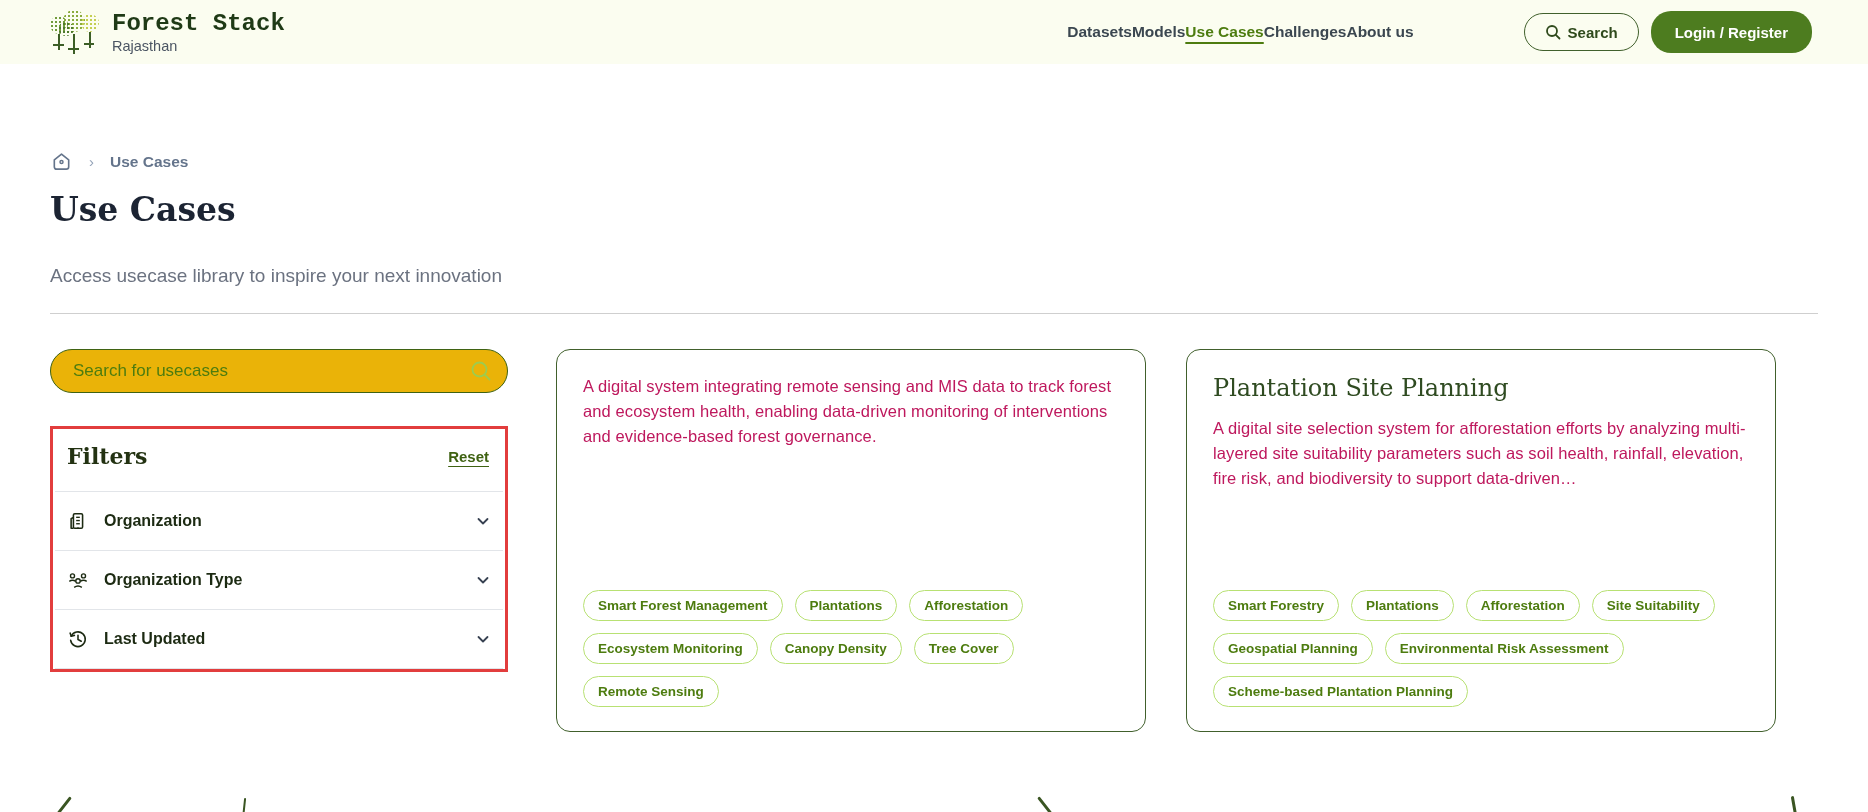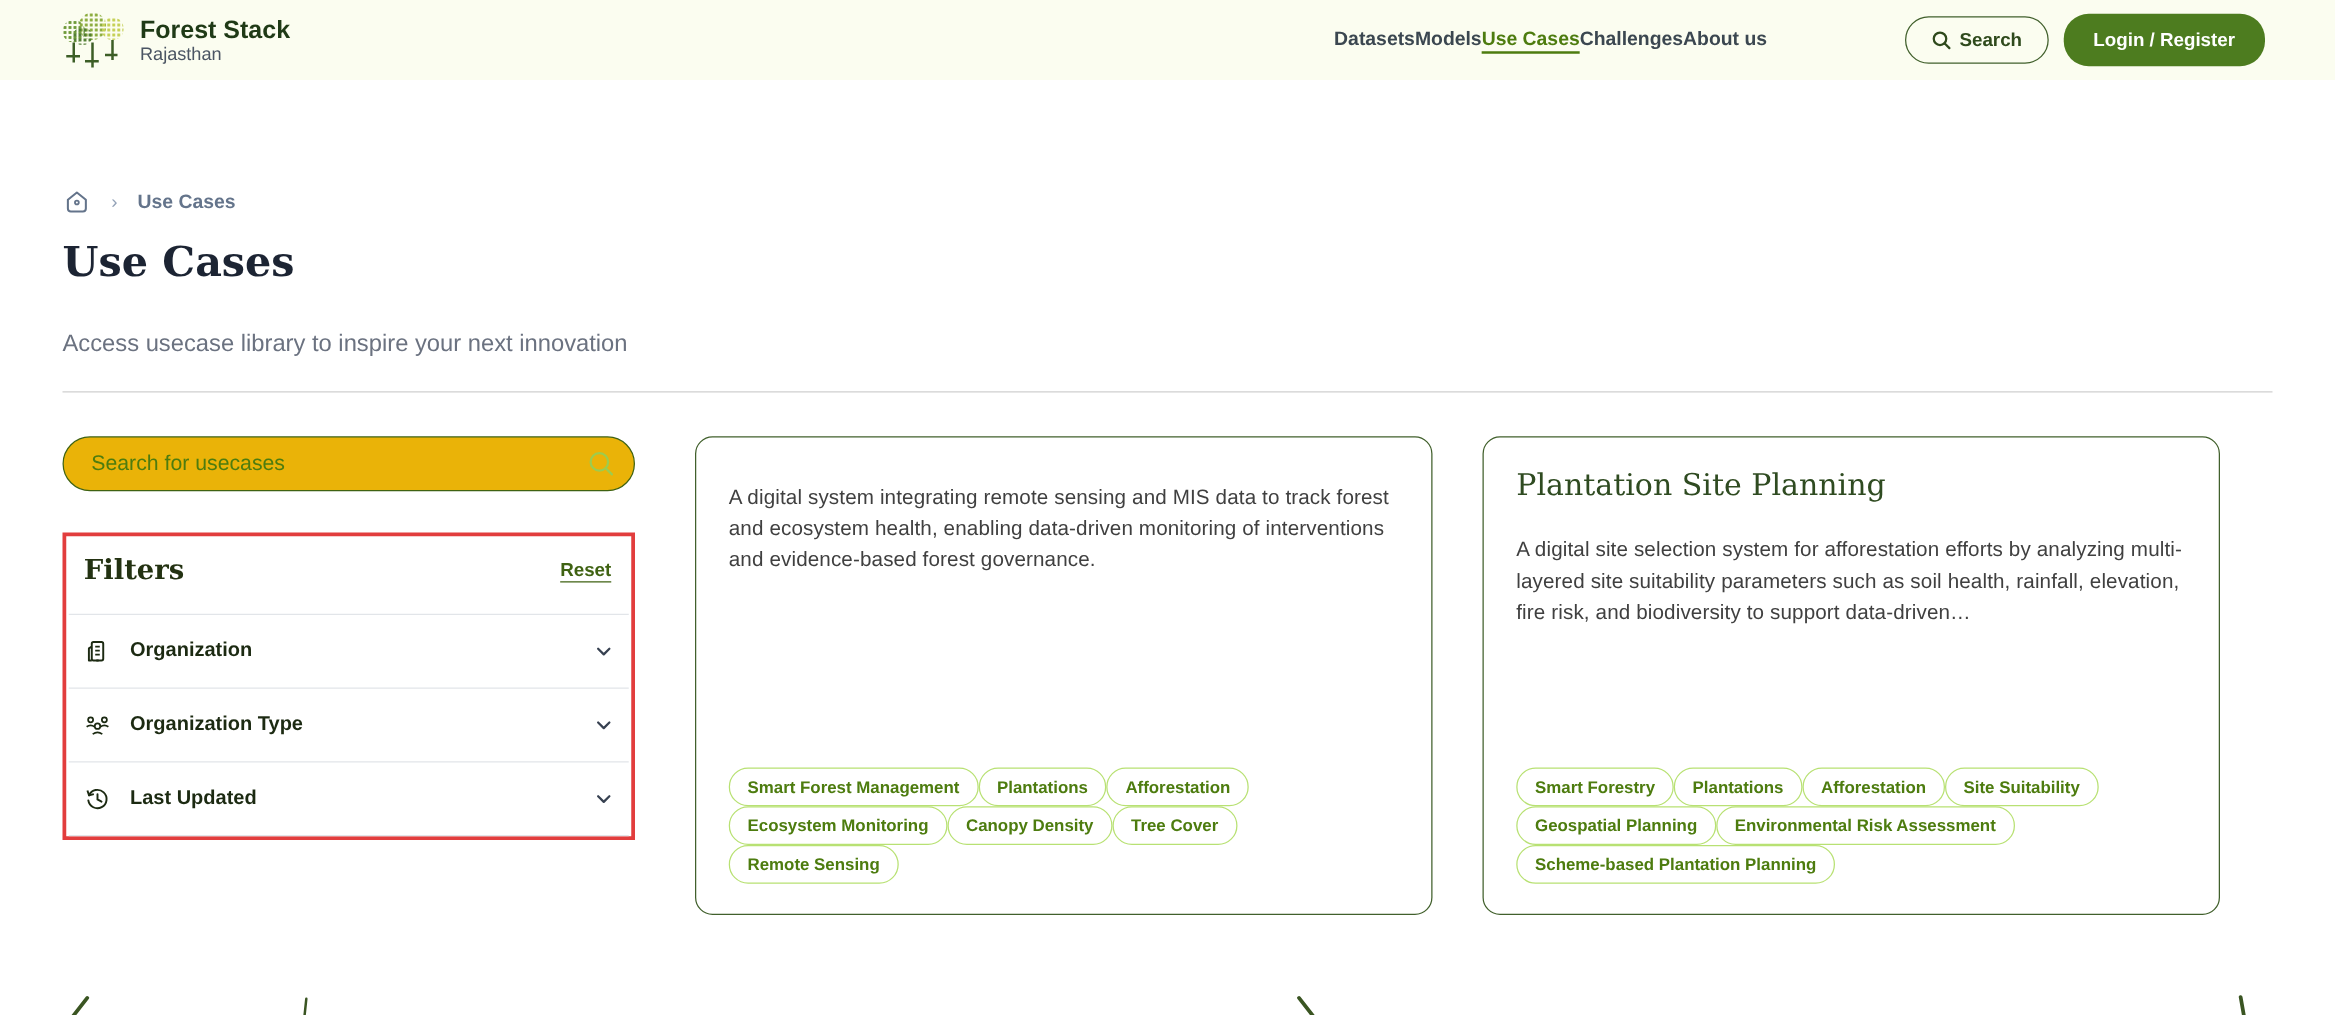--- a/index.html
+++ b/index.html
@@ -22,22 +22,22 @@
               background-image:radial-gradient(circle,#c4cf52 1.1px, rgba(0,0,0,0) 1.3px); }
   .crown.c4 { left:8px; top:14px; width:16px; height:14px;
               background-image:radial-gradient(circle,#4e7a2e 1.1px, rgba(0,0,0,0) 1.3px); }
   .trunk { position:absolute; width:2px; background:#3c5e26; }
   .t1 { left:8px;  top:26px; height:16px; }
   .t2 { left:23px; top:26px; height:20px; }
   .t3 { left:39px; top:24px; height:16px; }
   .root { position:absolute; height:1.5px; background:#3c5e26; }
   .r1 { left:3px; top:36px; width:11px; } .r2 { left:18px; top:40px; width:11px; }
   .r3 { left:34px; top:35px; width:10px; }
-  .brand-text .brand-title { font-family:Liberation Sans, sans-serif; font-weight:bold;
-        font-size:20px; color:#1f3a16; line-height:1.15; }
+  .brand-text .brand-title { font-family:Liberation Mono, monospace; font-weight:bold;
+        font-size:24px; color:#1f3a16; line-height:1.15; }
   .brand-text .brand-sub { font-size:14.5px; color:#4b5563; margin-top:0; }
 
   .nav { display:flex; align-items:center; margin-left:auto; margin-right:110px; }
   .nav a { font-size:15.5px; font-weight:600; color:#3b4750; text-decoration:none; cursor:pointer; }
   .nav a.active { color:#4d7c0f; text-decoration:underline; text-underline-offset:5px;
                   text-decoration-thickness:1.5px; }
 
   .search-btn { display:flex; align-items:center; gap:7px; height:38px; padding:0 20px;
                 border:1.5px solid #41602c; border-radius:20px; background:transparent;
                 color:#2f4a1c; font-size:15px; font-weight:600; cursor:pointer; }
@@ -77,22 +77,22 @@
   .filter-row .f-label { flex:1; font-size:16px; font-weight:700; color:#1c2a12; }
   .filter-row svg { flex:0 0 auto; }
 
   
   .card { position:absolute; top:349px; height:383px; width:590px; background:#fff;
           border:1.5px solid #41602c; border-radius:14px; padding:24px 26px;
           display:flex; flex-direction:column; cursor:pointer; }
   .card.card-1 { left:556px; } .card.card-2 { left:1186px; }
   .card-title { font-family:"DejaVu Serif",serif; font-size:24px; font-weight:500;
                 color:#2f4b21; margin-bottom:14px; }
-  .card-desc { font-size:16.5px; line-height:1.5; color:#404040; letter-spacing:.1px;margin-top:12px; }
-  .tags { margin-top:auto; display:flex; flex-wrap:wrap; }
+  .card-desc { font-size:16.5px; line-height:1.5; color:#be185d; letter-spacing:.1px; }
+  .tags { margin-top:auto; display:flex; flex-wrap:wrap; gap:12px; }
   .tag { border:1.4px solid #b8e173; border-radius:17px; padding:7px 14px;
          font-size:13.5px; font-weight:700; color:#4d7c0f; background:#fff; cursor:pointer;
          white-space:nowrap; }
 
   
   .bottom-mark { position:absolute; background:#3a5522; border-radius:2px; }
   .bm1 { left:60px;  top:794px; width:3px;   height:30px; transform:rotate(38deg); }
   .bm2 { left:243px; top:798px; width:2px;   height:22px; transform:rotate(6deg); }
   .bm3 { left:1046px;top:794px; width:3px;   height:30px; transform:rotate(-38deg); }
   .bm4 { left:1793px;top:796px; width:2.5px; height:26px; transform:rotate(-10deg); }

